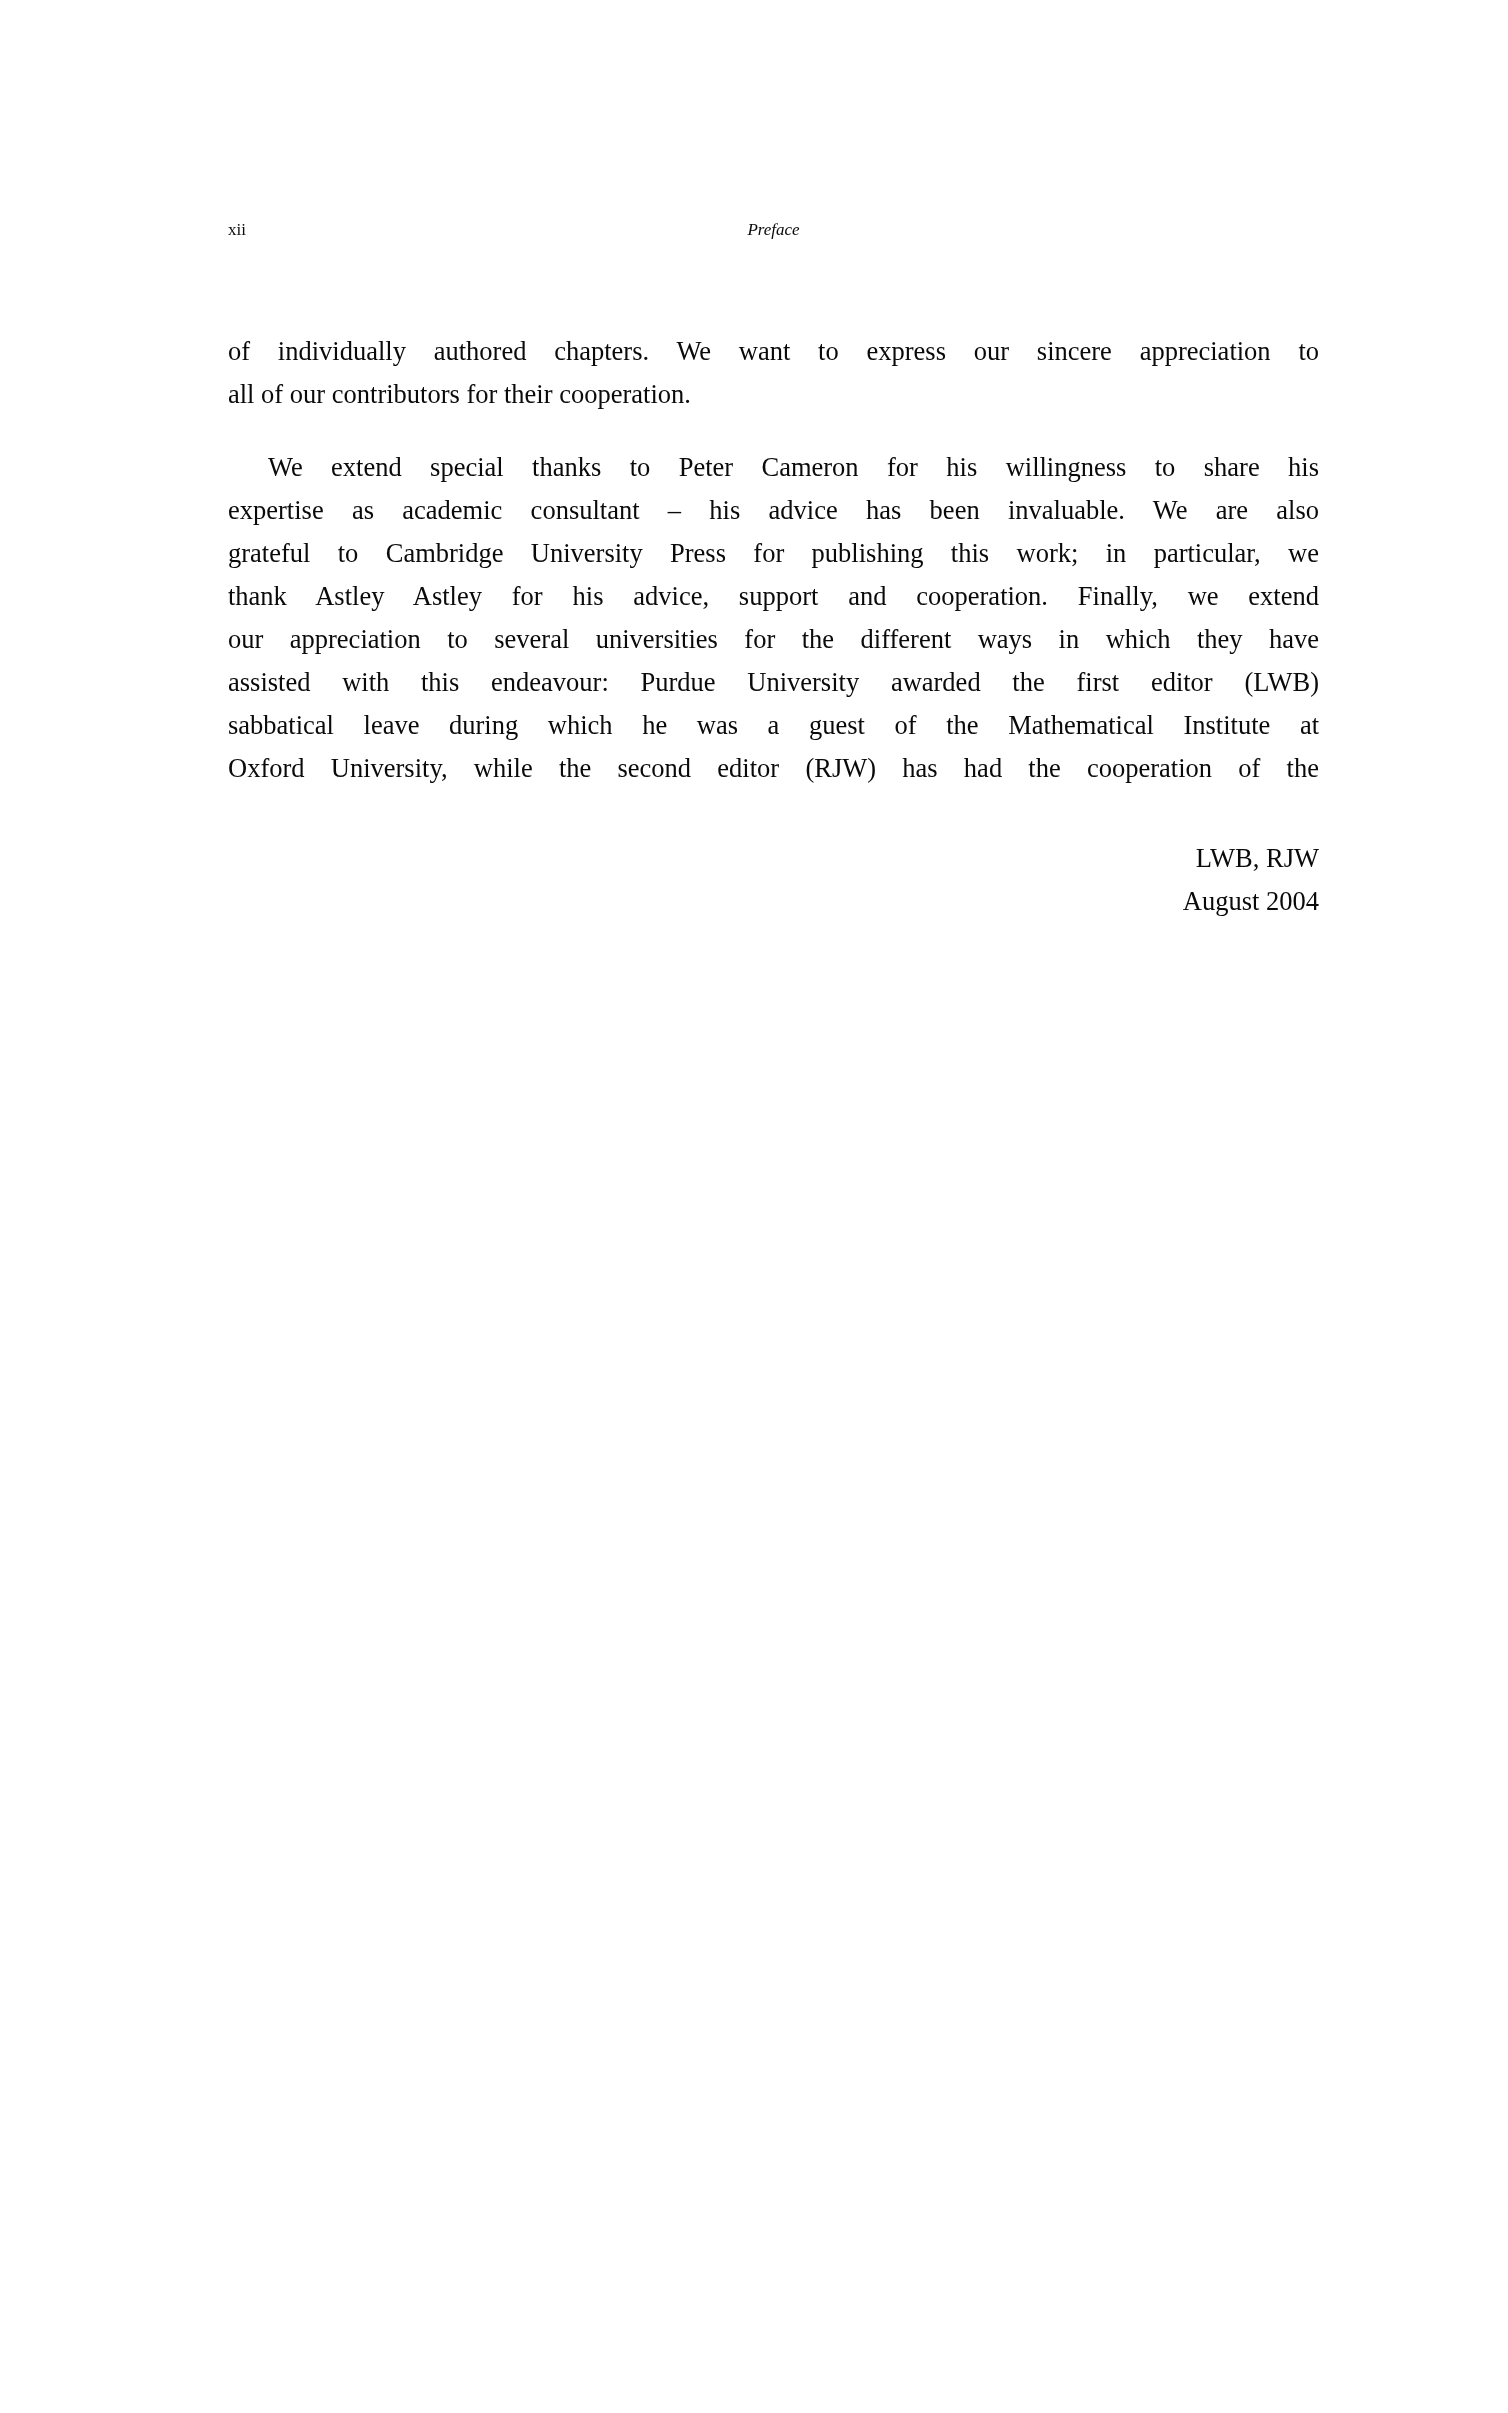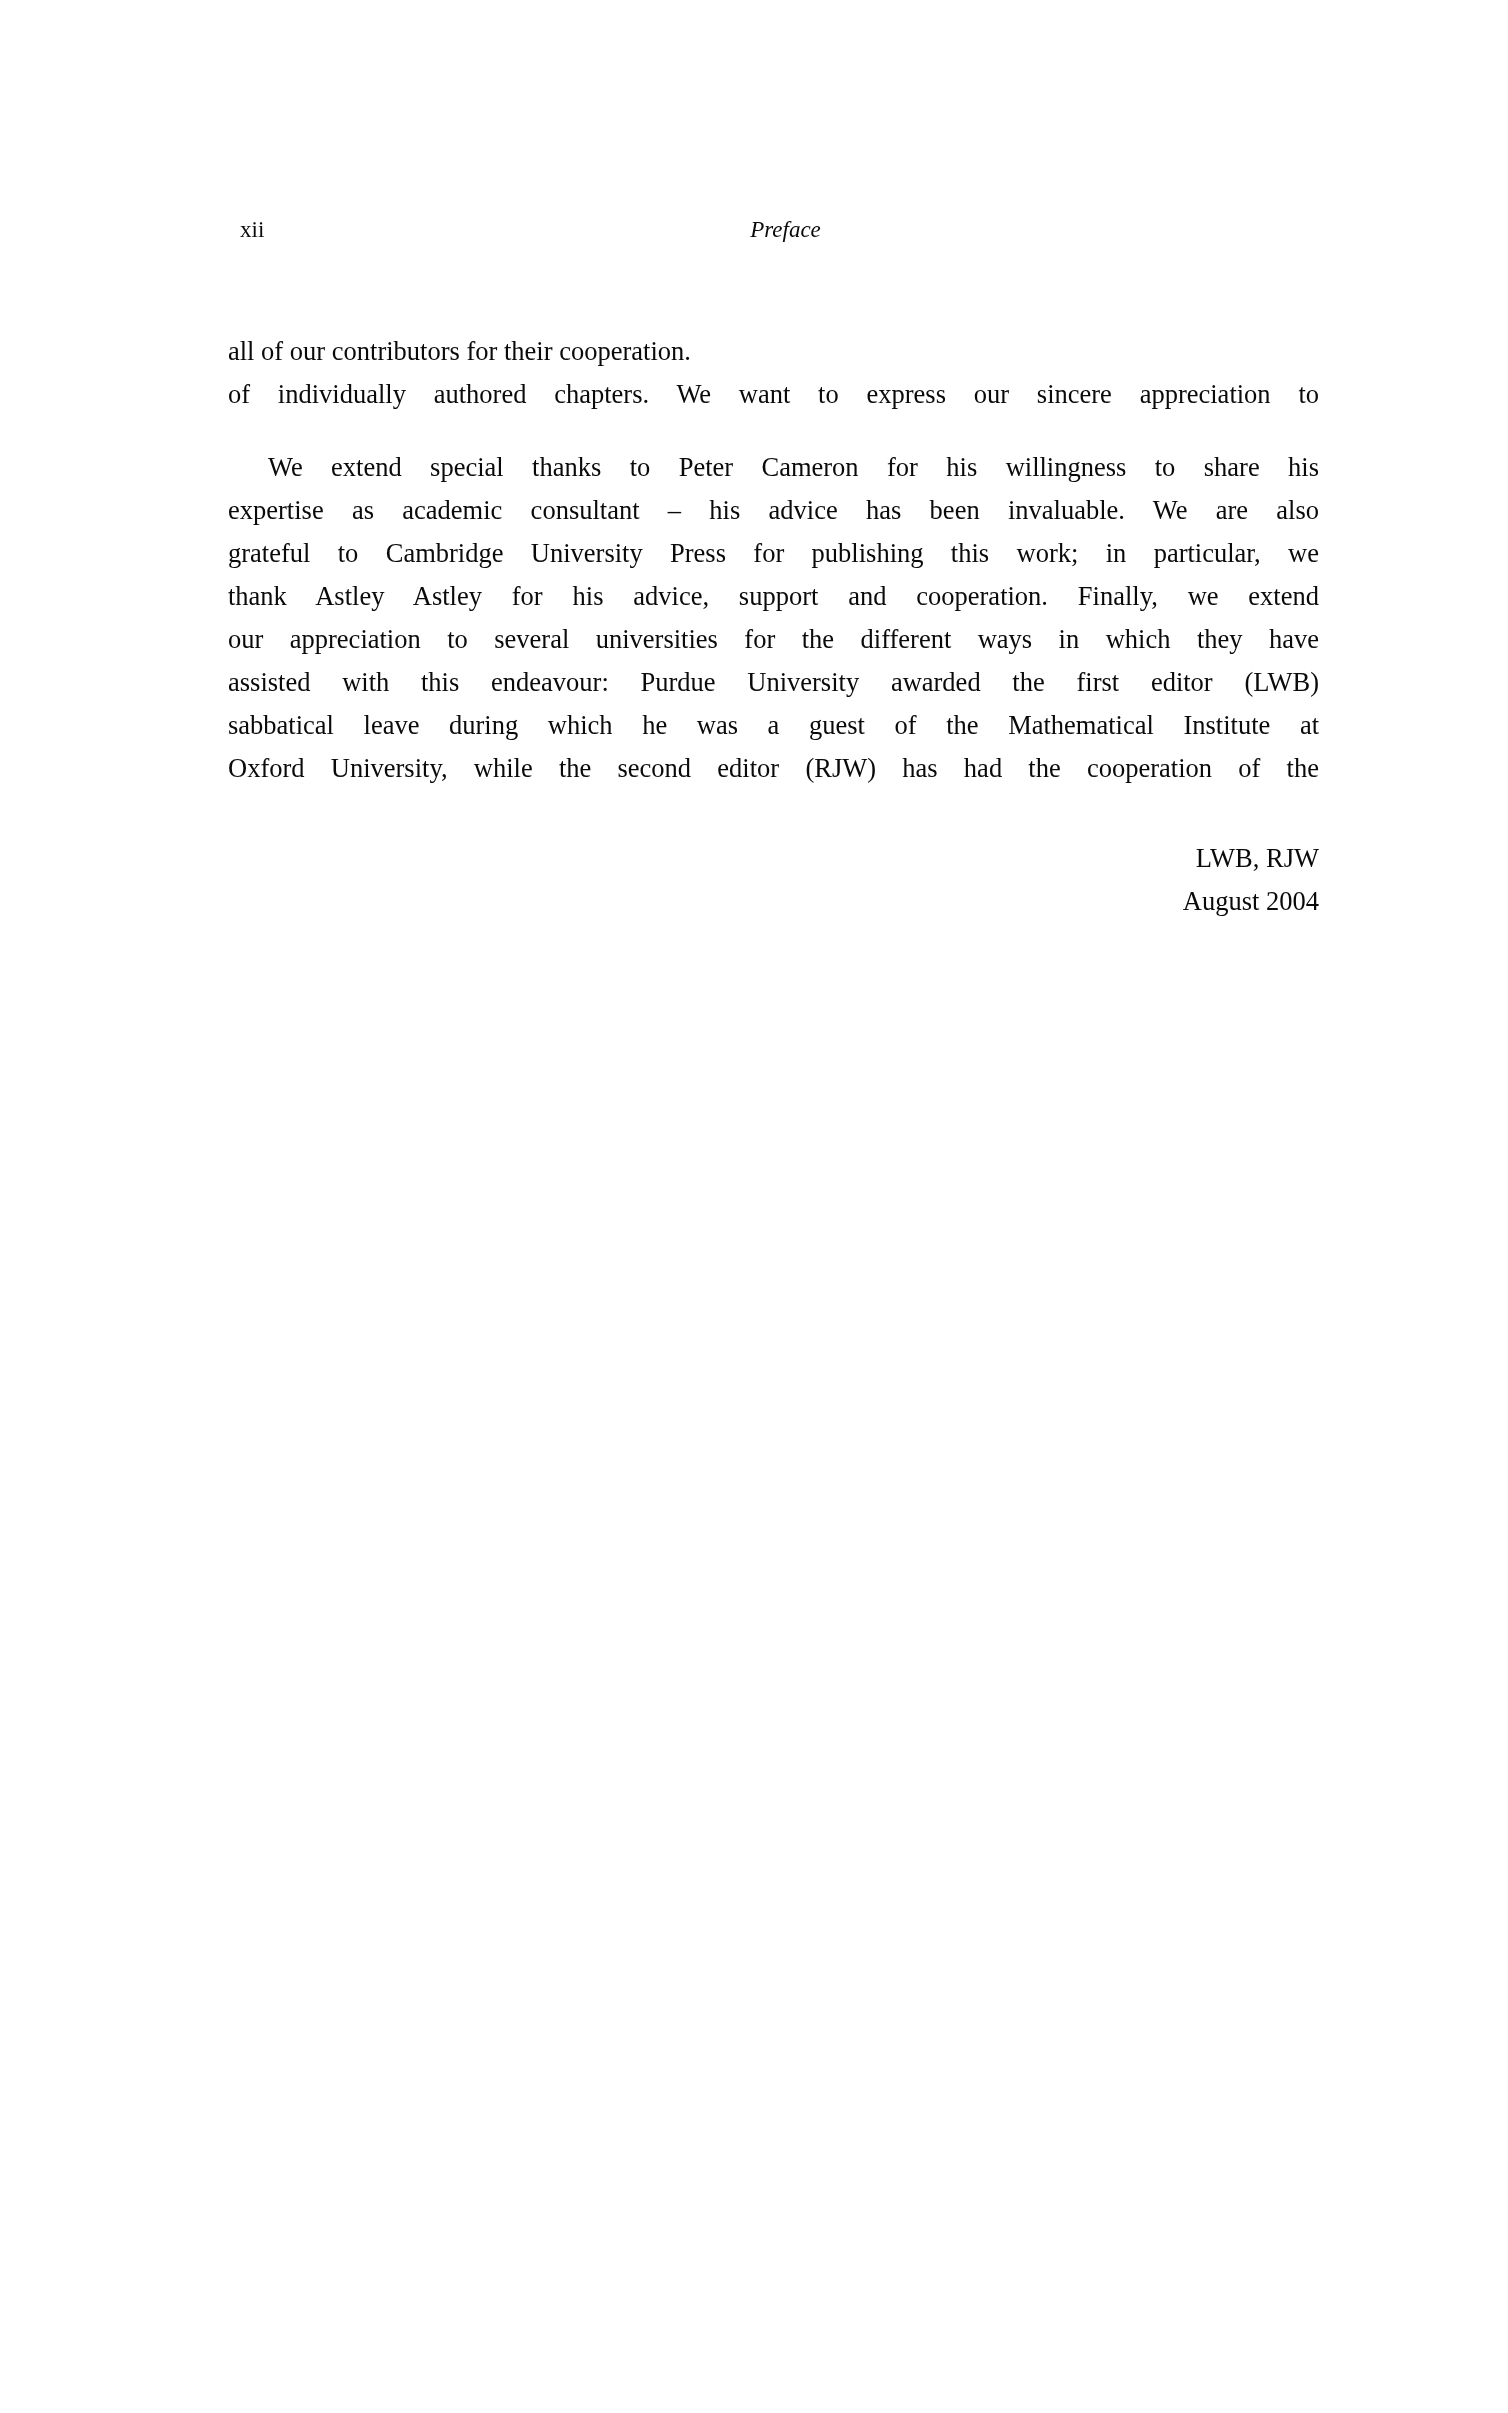--- a/index.html
+++ b/index.html
@@ -18,24 +18,24 @@
   }
   .text-area {
     position: absolute;
     left: 228px;
     width: 1091px;
     top: 0;
   }
   .running-header {
     position: absolute;
     top: 212px;
-    left: 12px;
+    left: 0;
     width: 100%;
     height: 35px;
-    font-size: 23px;
+    font-size: 17px;
     line-height: 35px;
   }
   .page-number {
     position: absolute;
     left: 0;
     top: 0;
   }
   .running-head-title {
     position: absolute;
     left: 0;
@@ -79,22 +79,22 @@
 <div class="page">
   <div class="text-area">
 
     <div class="running-header">
       <span class="page-number">xii</span>
       <span class="running-head-title">Preface</span>
     </div>
 
     <div class="body-text">
       <div class="paragraph">
+          <div class="line">of individually authored chapters. We want to express our sincere appreciation to</div>
           <div class="line last">all of our contributors for their cooperation.</div>
-          <div class="line">of individually authored chapters. We want to express our sincere appreciation to</div>
         </div>
       <div class="paragraph indent">
           <div class="line">We extend special thanks to Peter Cameron for his willingness to share his</div>
           <div class="line">expertise as academic consultant – his advice has been invaluable. We are also</div>
           <div class="line">grateful to Cambridge University Press for publishing this work; in particular, we</div>
           <div class="line">thank Astley Astley for his advice, support and cooperation. Finally, we extend</div>
           <div class="line">our appreciation to several universities for the different ways in which they have</div>
           <div class="line">assisted with this endeavour: Purdue University awarded the first editor (LWB)</div>
           <div class="line">sabbatical leave during which he was a guest of the Mathematical Institute at</div>
           <div class="line">Oxford University, while the second editor (RJW) has had the cooperation of the</div>

